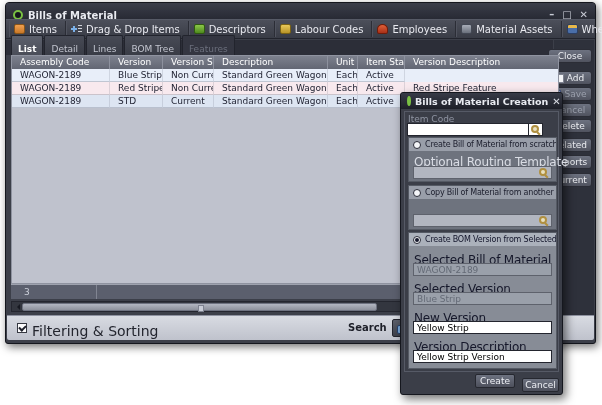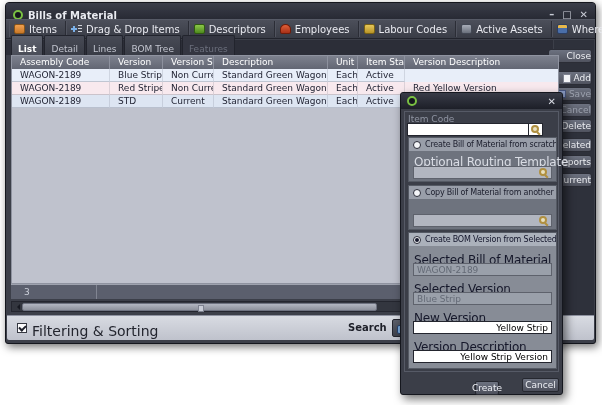--- a/index.html
+++ b/index.html
@@ -94,21 +94,21 @@
               background:linear-gradient(#5c606c,#3e414b); border:1px solid #23252e; border-radius:2px; }
   .binoc { position:absolute; left:4px; top:4px; width:16px; height:9px; }
   .binoc::before, .binoc::after { content:""; position:absolute; top:1px; width:6px; height:7px;
               background:#7aa8d8; border:1px solid #24426e; border-radius:2px; }
   .binoc::before { left:0; } .binoc::after { right:0; }
 
   
   .sidebar { position:absolute; right:1px; top:37px; width:40px; height:275px; background:#2e313b; }
   .sbtn { position:absolute; right:3px; width:44px; height:14px;
           background:linear-gradient(#6d7280,#50535f); border:1px solid #2b2d36; border-radius:3px;
-          color:#eceef2; font-size:9px; display:flex; align-items:center; justify-content:flex-end; gap:3px;
+          color:#eceef2; font-size:9px; display:flex; align-items:center; justify-content:center; gap:3px;
           white-space:nowrap; }
   .sbtn.dim { color:#9ba0ad; }
   .icon-page { width:8px; height:9px; background:#f2f3f6; border:1px solid #7e8290; }
   .icon-floppy { width:8px; height:8px; background:#8a9bc4; border:1px solid #47557e; }
 
   
   .dialog { position:absolute; left:400px; top:92px; width:163px; height:303px;
             background:#3b3e48; border:1px solid #15171e; border-radius:3px;
             box-shadow:3px 4px 10px rgba(0,0,0,.55); z-index:10; font-size:9px; }
   .dtitle { position:absolute; left:0; right:0; top:0; height:16px;
@@ -141,21 +141,21 @@
   .radio { width:8px; height:8px; border-radius:50%; background:#f4f5f8; border:1px solid #2a2c38; flex:0 0 auto; position:relative; }
   .radio.sel::after { content:""; position:absolute; left:1px; top:1px; width:4px; height:4px;
                       border-radius:50%; background:#14162a; }
   .seclabel { position:absolute; left:5px; white-space:nowrap; font-size:12px; letter-spacing:-0.2px; }
   .secbox.dim .seclabel { color:#dadde5; }
   .secbox.bright .seclabel { color:#15172a; }
   .secinput { position:absolute; left:4px; right:4px; height:13px; border:1px solid #5e6holder26c;
               border:1px solid #5e626c; font-size:9px; padding:0 3px; font-family:inherit; }
   .secinput.lookup { background:#b2b6c0; color:#3a3d47; }
   .secinput.ro { background:#9aa0aa; color:#646a76; }
-  .secinput.edit { background:#ffffff; color:#000; border-color:#23252e;text-align:right; }
+  .secinput.edit { background:#ffffff; color:#000; border-color:#23252e; }
 
   .dfooter-btn { position:absolute; height:14px; font-size:9px; color:#edeff4;
                  background:linear-gradient(#6d7280,#4d505c); border:1px solid #262830; border-radius:2px;
                  display:flex; align-items:center; justify-content:center; }
 </style>
 </head>
 <body>
 
 <div class="stage">
 
@@ -180,30 +180,30 @@
         <span class="ti icon-dragdrop">
             <i></i>
           </span>
         <span>Drag &amp; Drop Items</span>
       </div>
       <div class="tbtn">
         <span class="ti icon-descriptors"></span>
         <span>Descriptors</span>
       </div>
       <div class="tbtn">
+        <span class="ti icon-labour"></span>
+        <span>Labour Codes</span>
+      </div>
+      <div class="tbtn">
         <span class="ti icon-employees"></span>
         <span>Employees</span>
       </div>
       <div class="tbtn">
-        <span class="ti icon-labour"></span>
-        <span>Labour Codes</span>
-      </div>
-      <div class="tbtn">
         <span class="ti icon-assets"></span>
-        <span>Active Assets</span>
+        <span>Material Assets</span>
       </div>
       <div class="tbtn">
         <span class="ti icon-whereused"></span>
         <span>Where Used Inquiry</span>
       </div>
 
     </div>
 
     <div class="tabstrip">
       <div class="tab active">List</div>
@@ -259,21 +259,21 @@
         <div class="td col4">Each</div>
         <div class="td col5">Active</div>
       </div>
       <div class="trow pink">
         <div class="td col0">WAGON-2189</div>
         <div class="td col1">Red Stripe</div>
         <div class="td col2">Non Current</div>
         <div class="td col3">Standard Green Wagon</div>
         <div class="td col4">Each</div>
         <div class="td col5">Active</div>
-        <div class="td col6">Red Yellow Version</div>
+        <div class="td col6">Red Stripe Feature</div>
       </div>
       <div class="trow blue2">
         <div class="td col0">WAGON-2189</div>
         <div class="td col1">STD</div>
         <div class="td col2">Current</div>
         <div class="td col3">Standard Green Wagon</div>
         <div class="td col4">Each</div>
         <div class="td col5">Active</div>
         <div class="td col6"></div>
       </div>
@@ -295,20 +295,21 @@
       <span class="searchlabel">Search</span>
       <span class="binocbtn">
         <span class="binoc"></span>
       </span>
     </div>
   </div>
 
   <div class="dialog">
     <div class="dtitle">
       <span class="app-icon"></span>
+      <span class="titletext">Bills of Material Creation</span>
       <span class="dclose">✕</span>
     </div>
     <div class="dframe"></div>
 
     <div class="dlabel-itemcode">Item Code</div>
     <input class="d-iteminput" value="" style="">
     <span class="d-itemlookup">
       <span class="mag" style="left:2px;top:1px"></span>
     </span>
 
@@ -339,17 +340,17 @@
       <div class="seclabel" style="top:20px">Selected Bill of Material</div>
       <input class="secinput ro" style="top: 30px;" readonly="" value="WAGON-2189">
       <div class="seclabel" style="top:49px">Selected Version</div>
       <input class="secinput ro" style="top: 59px;" readonly="" value="Blue Strip">
       <div class="seclabel" style="top:78px">New Version</div>
       <input class="secinput edit" style="top: 88px;" value="Yellow Strip">
       <div class="seclabel" style="top:107px">Version Description</div>
       <input class="secinput edit" style="top: 117px;" value="Yellow Strip Version">
     </div>
 
-    <div class="dfooter-btn" style="left:74px; top:288px; width:24px;">Create</div>
+    <div class="dfooter-btn" style="left:74px; top:281px; width:40px;">Create</div>
     <div class="dfooter-btn" style="left:121px; top:285px; width:37px;">Cancel</div>
   </div>
 
 </div>
 
 </body></html>

